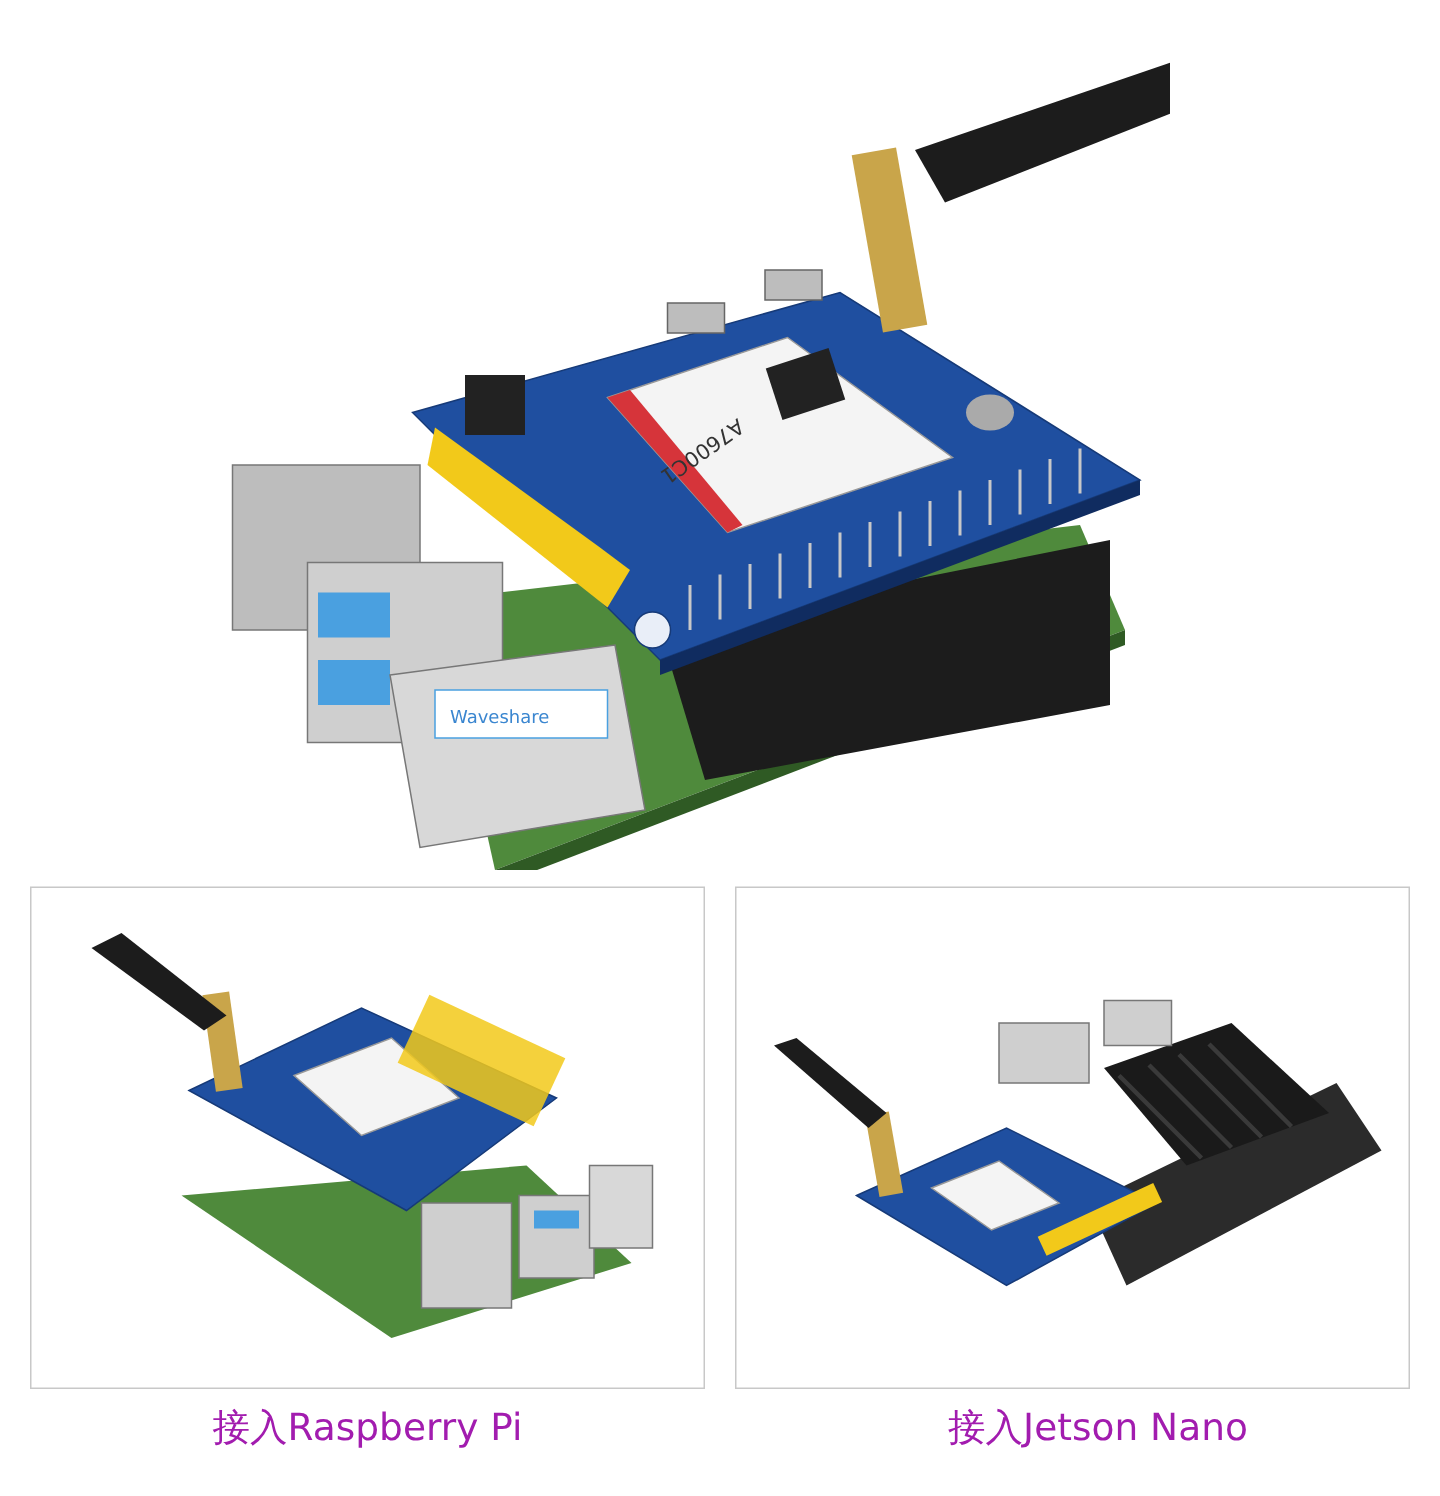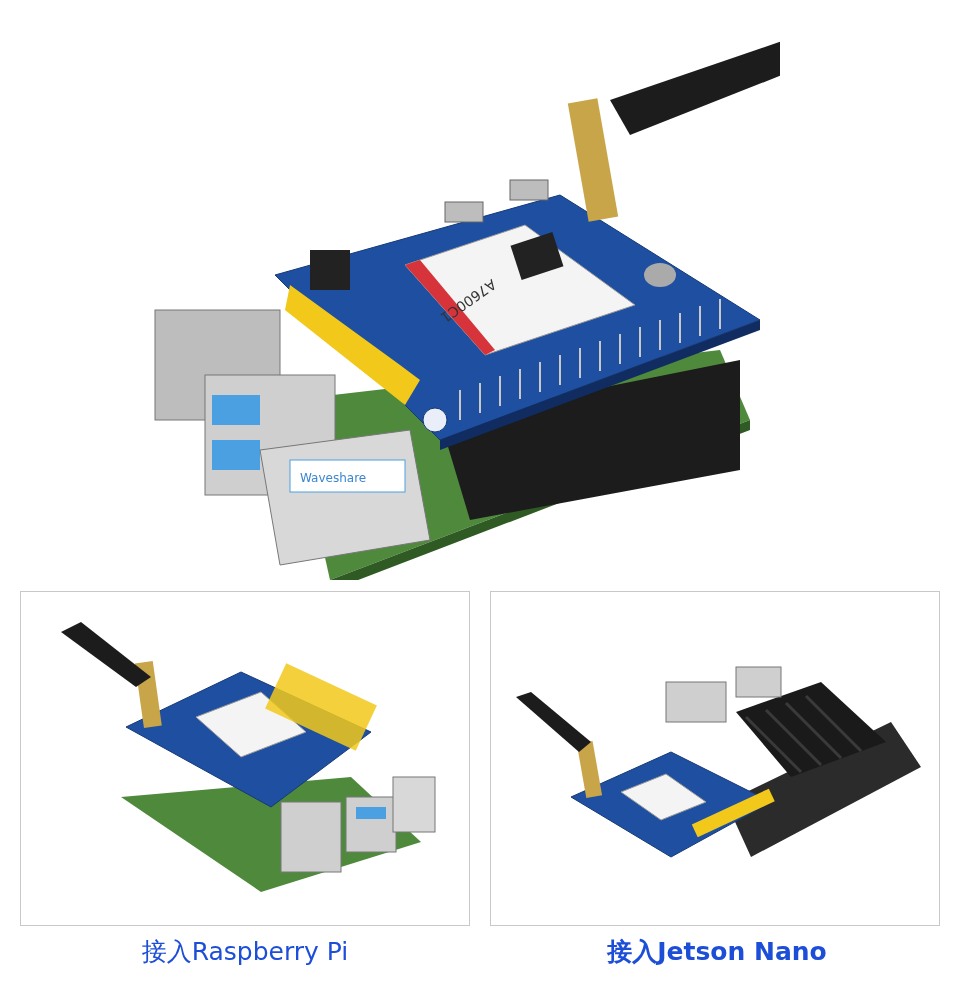--- a/index.html
+++ b/index.html
@@ -1,19 +1,19 @@
 <!DOCTYPE html>
 <html><head>
 <meta charset="utf-8">
 <style>
   html,body{margin:0;padding:0;background:#ffffff;}
   body{width:960px;height:997px;position:relative;overflow:hidden;font-family:"DejaVu Sans","Liberation Sans",sans-serif;}
   .photo{position:absolute;overflow:hidden;}
   .frame{position:absolute;border:1px solid #c8c8c8;background:#fff;box-sizing:border-box;overflow:hidden;}
-  .caption{position:absolute;font-size:25px;color:#1d4ed8;text-align:center;white-space:nowrap;letter-spacing:0px;}
+  .caption{position:absolute;font-size:25px;color:#a21caf;text-align:center;white-space:nowrap;letter-spacing:0px;}
   svg{display:block;}
 </style>
 </head>
 <body>
 
 <div class="photo" style="left:140px;top:20px;width:640px;height:560px;">
   <svg width="640" height="560" viewBox="0 0 640 560">
 
     <polygon points="150,380 580,330 610,400 190,560" fill="#4f8a3c"></polygon>
     <polygon points="190,560 610,400 610,410 192,570" fill="#2f5a24"></polygon>
@@ -101,13 +101,13 @@
     </g>
     <rect x="175" y="90" width="60" height="40" fill="#cfcfcf" stroke="#777"></rect>
     <rect x="245" y="75" width="45" height="30" fill="#cfcfcf" stroke="#777"></rect>
     <polygon points="80,205 180,160 280,210 180,265" fill="#1f4fa0" stroke="#163a78"></polygon>
     <polygon points="130,200 175,182 215,210 170,228" fill="#f4f4f4" stroke="#999"></polygon>
     <rect x="200" y="215" width="85" height="14" fill="#f2c91a" transform="rotate(-25 240 222)"></rect>
     <rect x="90" y="150" width="16" height="55" fill="#c9a54a" transform="rotate(-10 98 175)"></rect>
     <polygon points="25,105 40,100 100,150 88,160" fill="#1c1c1c"></polygon>
   </svg>
 </div>
-<div class="caption" style="left:492px;top:935px;width:450px;font-weight:bold;">接入Jetson Nano</div>
+<div class="caption" style="left:507px;top:935px;width:450px;">接入Jetson Nano</div>
 
 </body></html>

